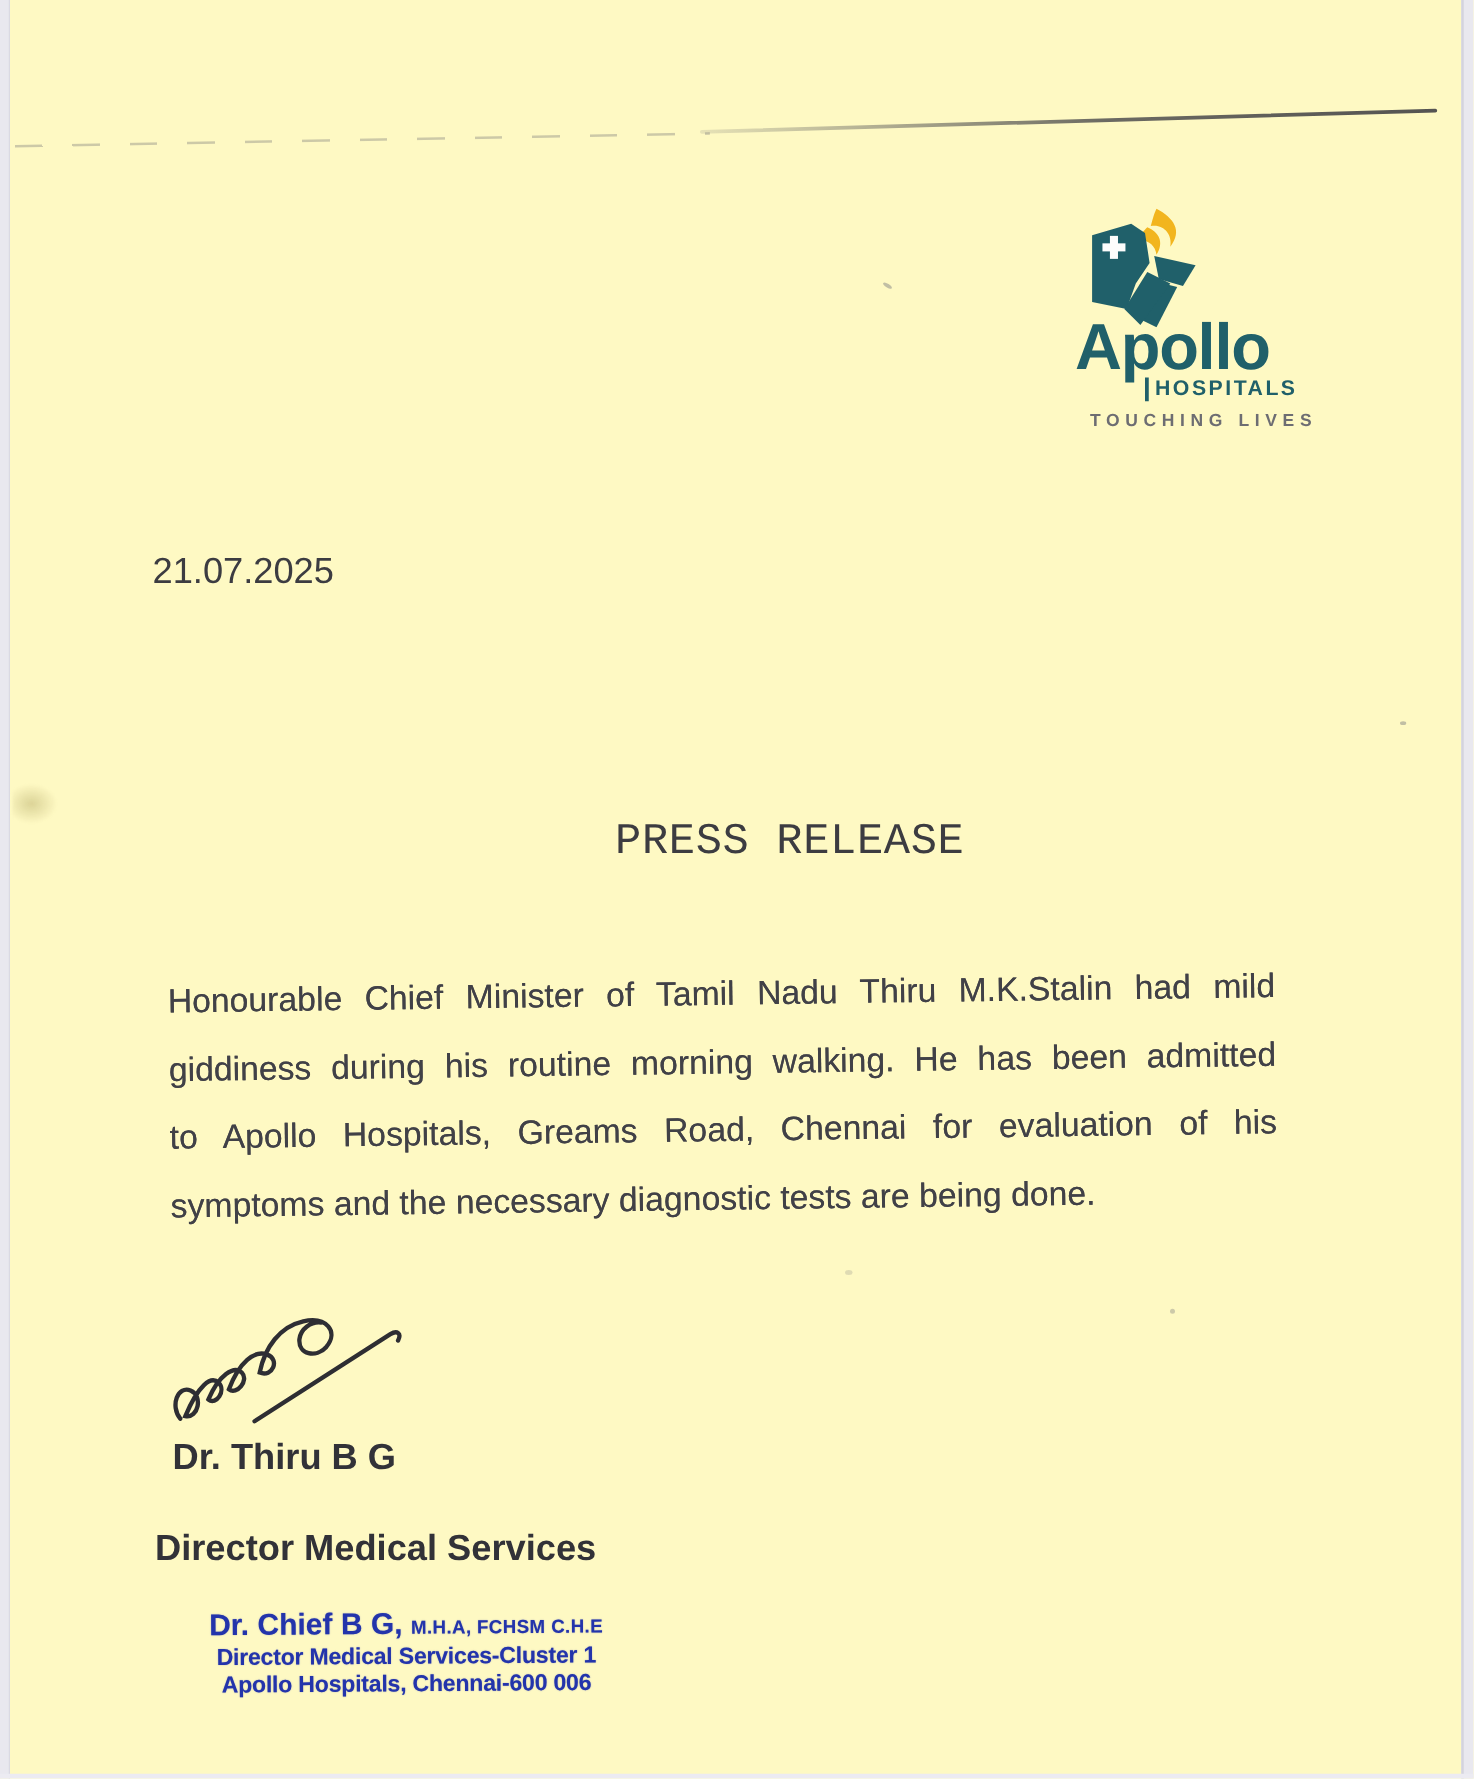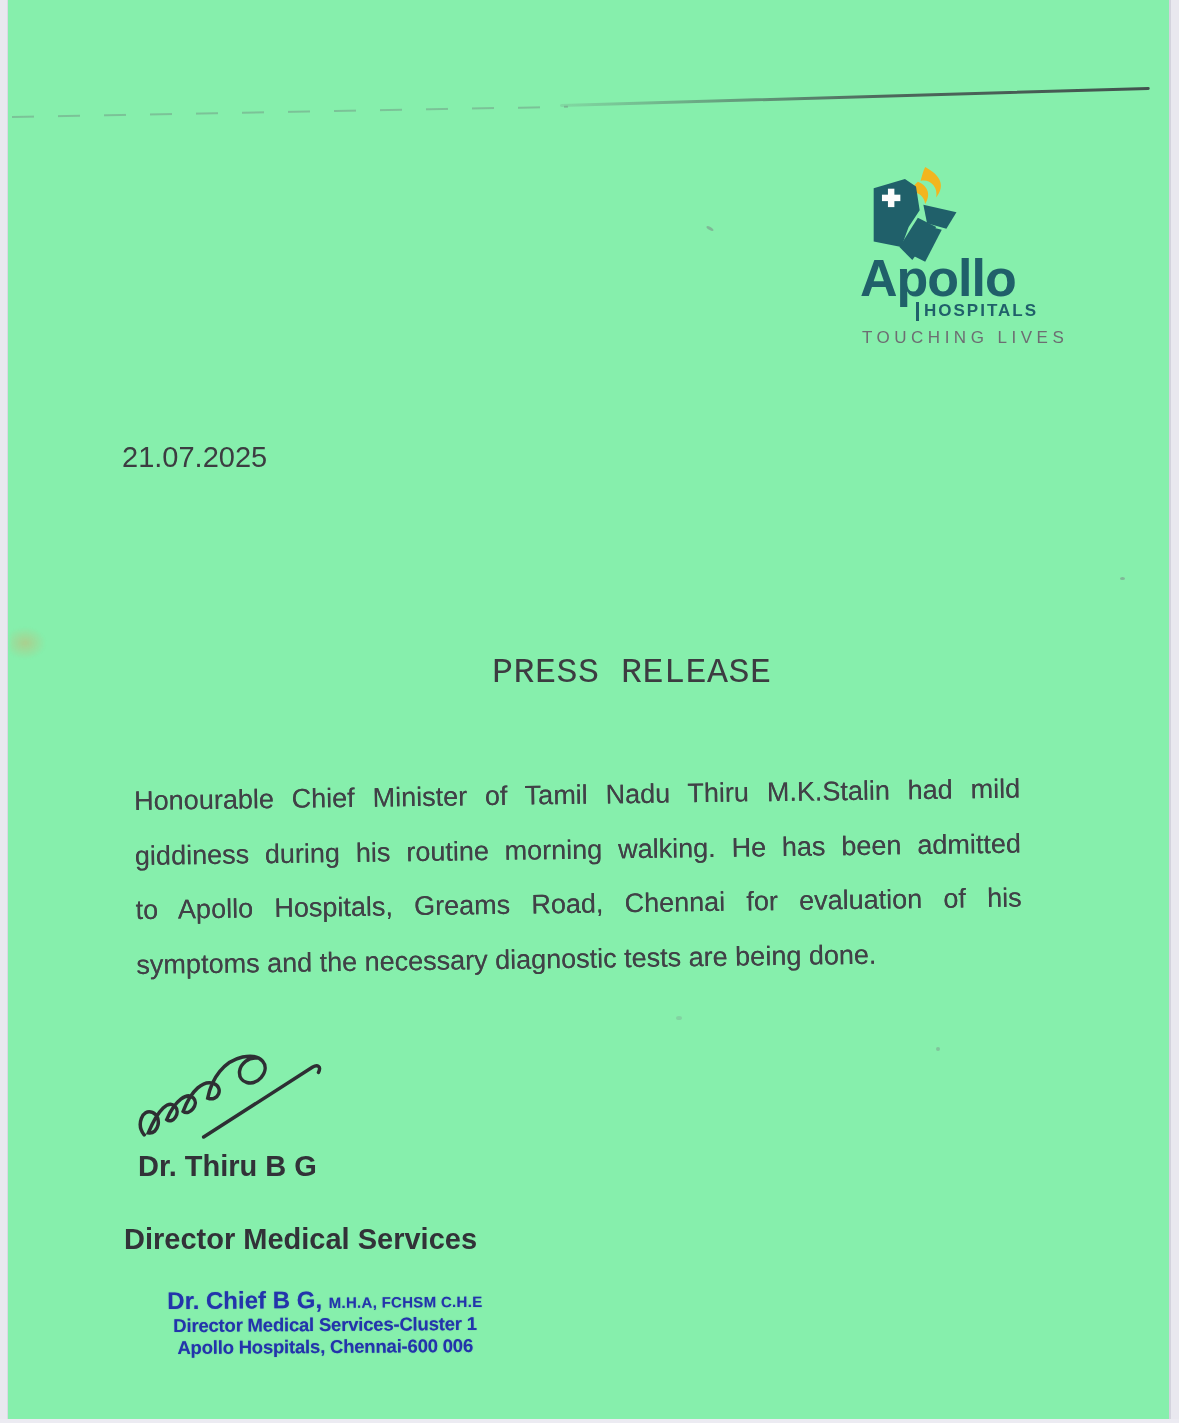--- a/index.html
+++ b/index.html
@@ -1,18 +1,18 @@
 <!DOCTYPE html>
 <html style="--teal: #20606a; --flame: #f2b51e; --tagline-gray: #6d6d72; --stamp-blue: #2334ab;"><head>
 <meta charset="utf-8">
 <style>
   html,body { margin:0; padding:0; background:#ffffff; }
   .page {
     position:relative; width:1179px; height:1423px;
-    background:#86efac; overflow:hidden;
+    background:#fef9c3; overflow:hidden;
     font-family:"Liberation Sans", sans-serif;
   }
   .abs { position:absolute; }
 
   
   .edge-left  { left:0; top:0; width:7px; height:100%; background:#e9e8ef; border-right:1px solid #dad9e3; }
   .edge-right { right:0; top:0; width:8px; height:100%; background:#e9e8ef; border-left:2px solid #d4d3de; }
   .edge-bottom{ left:0; bottom:0; width:100%; height:4px; background:#ecebf2; }
 
   
@@ -48,21 +48,21 @@
   .logo .brand {
     position:absolute; left:0; top:86px; font-size:52px; font-weight:700;
     line-height:1; color:var(--teal); letter-spacing:-1px;
   }
   .logo .hospitals {
     position:absolute; left:56px; top:136px; font-size:17px; font-weight:700;
     letter-spacing:2px; color:var(--teal);
     border-left:3px solid var(--teal); padding-left:5px; line-height:1.1;
   }
   .logo .tagline {
-    position:absolute; left:2px; top:162px; font-size:17px; font-weight:400;
+    position:absolute; left:12px; top:162px; font-size:14px; font-weight:700;
     letter-spacing:4.5px; color:var(--tagline-gray); white-space:nowrap;
   }
 
   
   .date { left:122px; top:441px; font-size:29px; color:#3c3c41;text-align:center; }
   .heading { left:492px; top:653px; font-size:35px; letter-spacing:.5px; color:#3c3c41;font-family:Liberation Mono, monospace; }
 
   .body-text {
     left:134px; top:786px; width:886px;
     transform:rotate(-0.8deg); transform-origin:left top;

